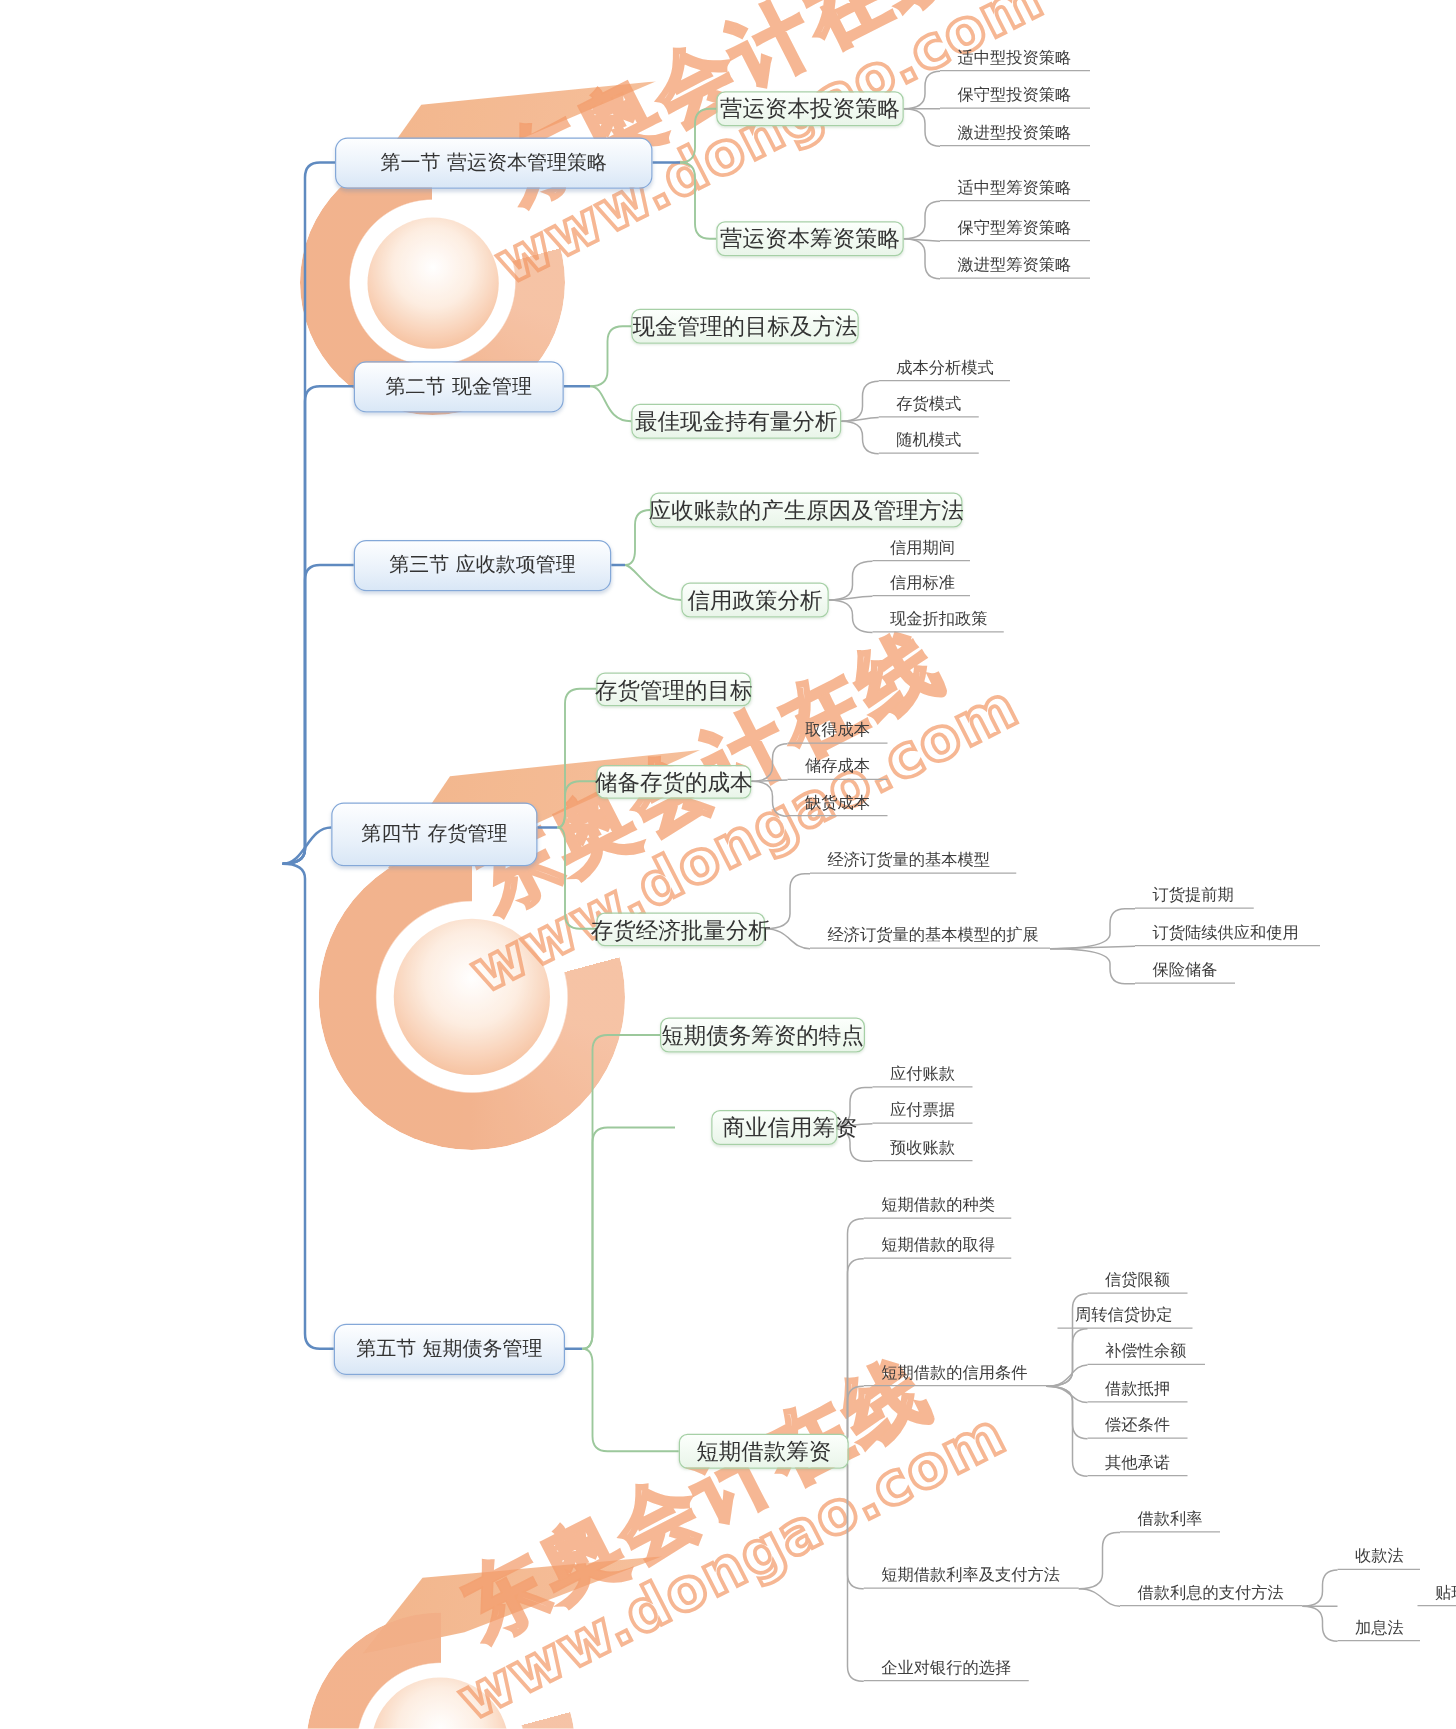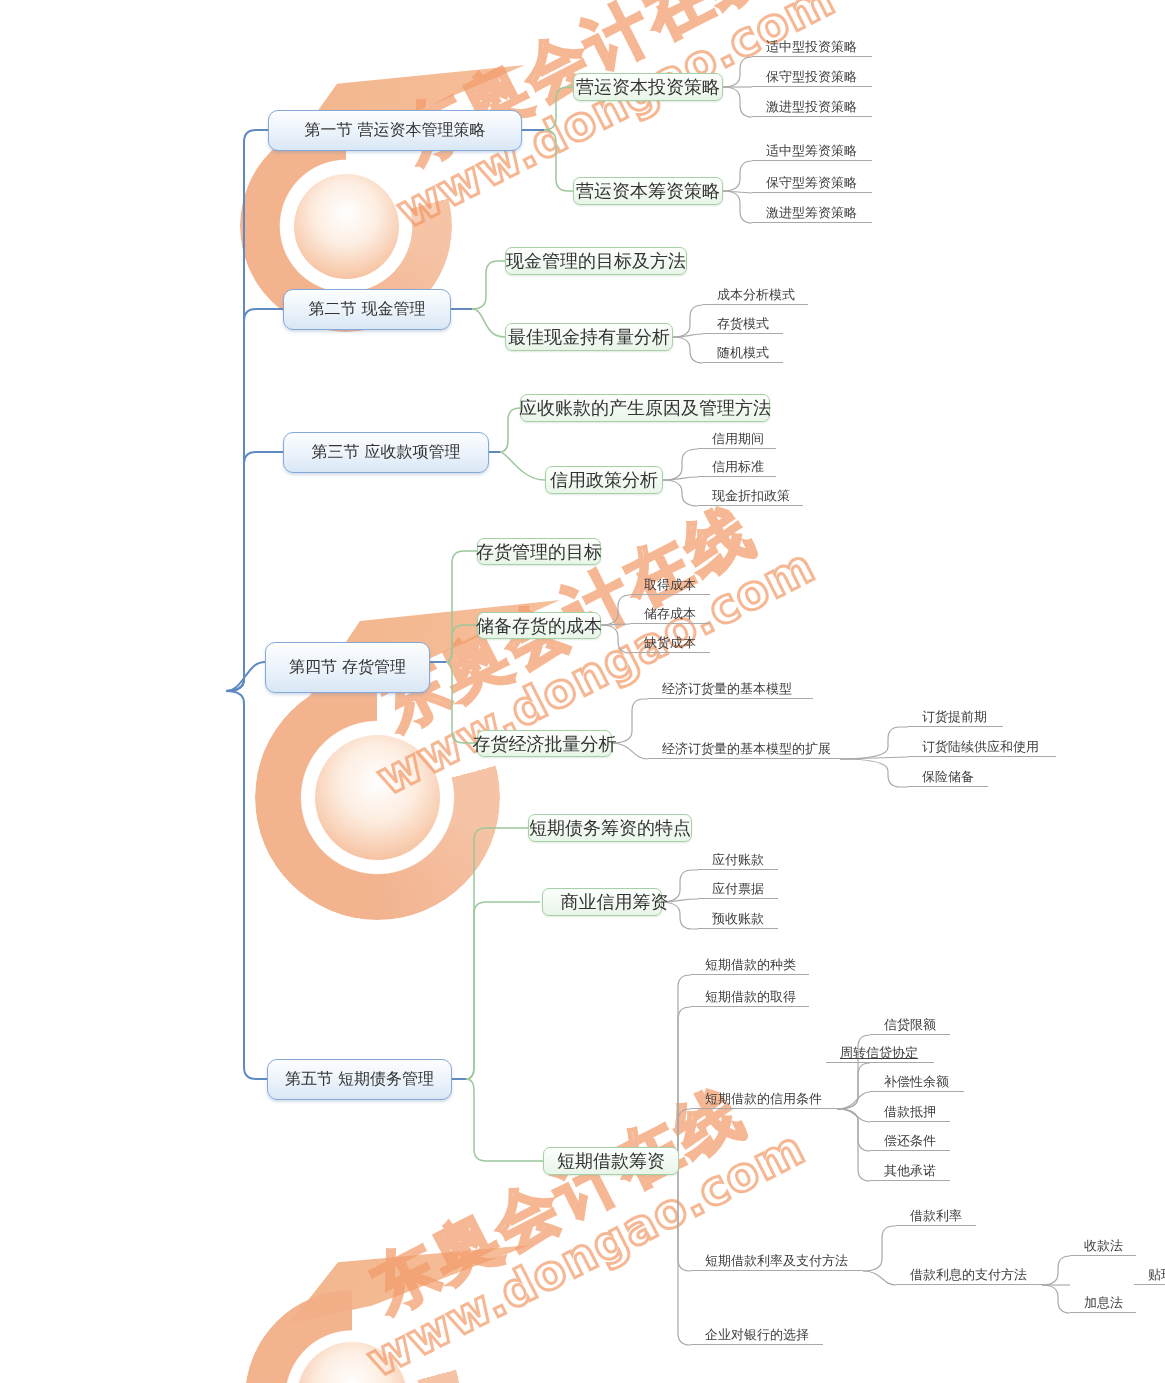--- a/index.html
+++ b/index.html
@@ -186,21 +186,21 @@
     </div>
   <div class="node topic" style="left:477px;top:612px;width:124px;height:27px;text-align:right;">
       <span>储备存货的成本</span>
     </div>
   <div class="node topic" style="left:477px;top:730px;width:135px;height:27px;">
       <span>存货经济批量分析</span>
     </div>
   <div class="node topic" style="left:528px;top:814px;width:164px;height:28px;">
       <span>短期债务筹资的特点</span>
     </div>
-  <div class="node topic" style="left:542px;top:888px;width:120px;height:28px;padding-left:25px;">
+  <div class="node topic" style="left:569px;top:888px;width:101px;height:28px;padding-left:25px;">
       <span>商业信用筹资</span>
     </div>
   <div class="node topic" style="left:543px;top:1147px;width:136px;height:28px;">
       <span>短期借款筹资</span>
     </div>
 
   <div class="leaf" style="left:752px;top:39px;width:120px;">适中型投资策略</div>
   <div class="leaf" style="left:752px;top:69px;width:120px;">保守型投资策略</div>
   <div class="leaf" style="left:752px;top:99px;width:120px;">激进型投资策略</div>
   <div class="leaf" style="left:752px;top:143px;width:120px;">适中型筹资策略</div>
@@ -220,21 +220,21 @@
   <div class="leaf" style="left:908px;top:709px;width:95px;">订货提前期</div>
   <div class="leaf" style="left:908px;top:739px;width:148px;">订货陆续供应和使用</div>
   <div class="leaf" style="left:908px;top:769px;width:80px;">保险储备</div>
   <div class="leaf" style="left:698px;top:852px;width:80px;">应付账款</div>
   <div class="leaf" style="left:698px;top:881px;width:80px;">应付票据</div>
   <div class="leaf" style="left:698px;top:911px;width:80px;">预收账款</div>
   <div class="leaf" style="left:691px;top:957px;width:118px;">短期借款的种类</div>
   <div class="leaf" style="left:691px;top:989px;width:118px;">短期借款的取得</div>
   <div class="leaf" style="left:691px;top:1091px;width:146px;">短期借款的信用条件</div>
   <div class="leaf" style="left:870px;top:1017px;width:80px;">信贷限额</div>
-  <div class="leaf" style="left:826px;top:1045px;width:108px;text-decoration:underline;">周转信贷协定</div>
+  <div class="leaf" style="left:846px;top:1045px;width:108px;">周转信贷协定</div>
   <div class="leaf" style="left:870px;top:1074px;width:94px;">补偿性余额</div>
   <div class="leaf" style="left:870px;top:1104px;width:80px;">借款抵押</div>
   <div class="leaf" style="left:870px;top:1133px;width:80px;">偿还条件</div>
   <div class="leaf" style="left:870px;top:1163px;width:80px;">其他承诺</div>
   <div class="leaf" style="left:691px;top:1253px;width:172px;">短期借款利率及支付方法</div>
   <div class="leaf" style="left:896px;top:1208px;width:80px;">借款利率</div>
   <div class="leaf" style="left:896px;top:1267px;width:146px;">借款利息的支付方法</div>
   <div class="leaf" style="left:1070px;top:1238px;width:66px;">收款法</div>
   <div class="leaf" style="left:1134px;top:1267px;width:66px;">贴现法</div>
   <div class="leaf" style="left:1070px;top:1295px;width:66px;">加息法</div>

